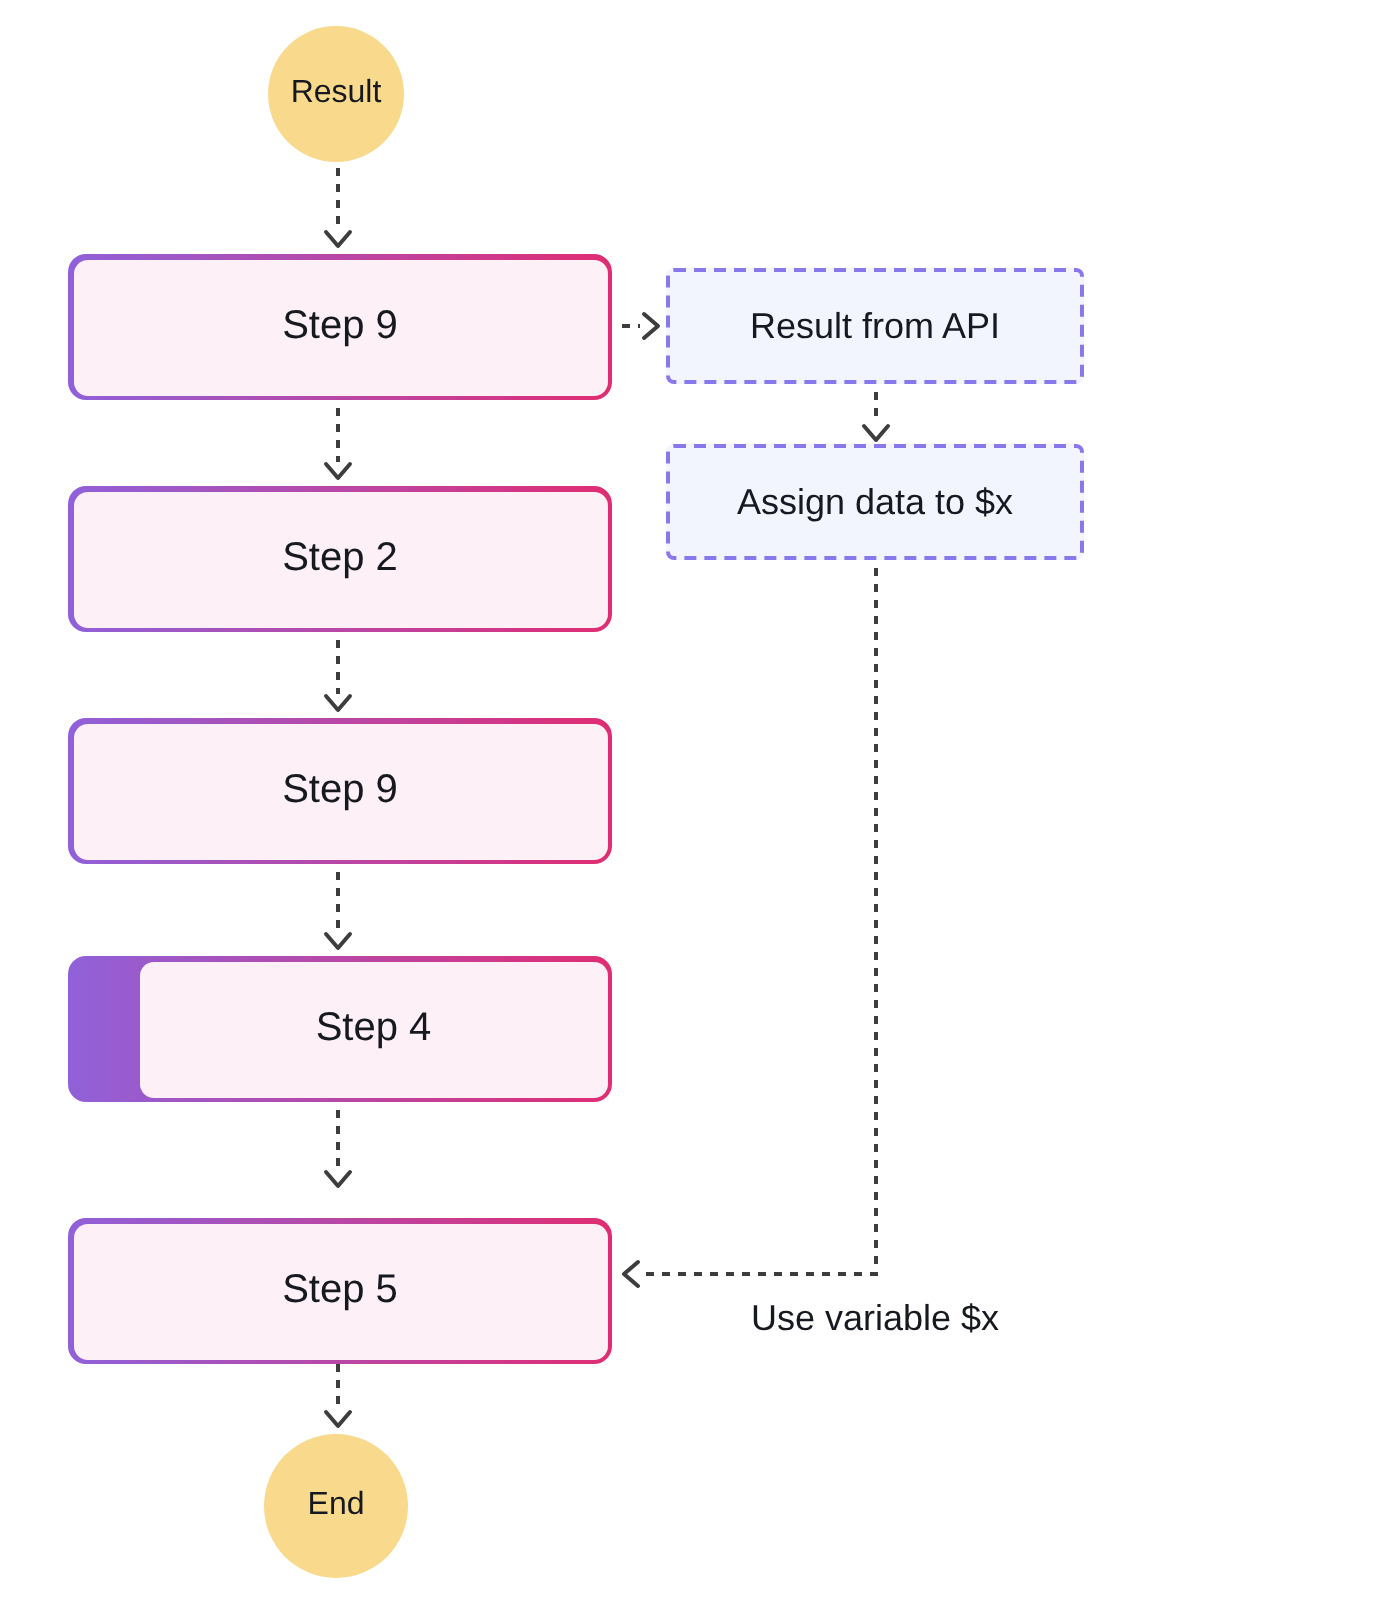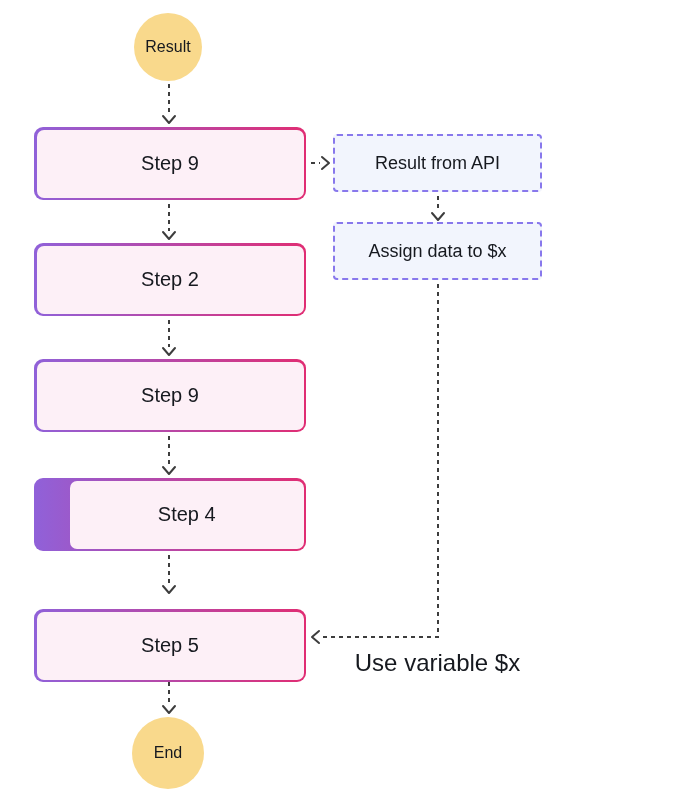--- a/index.html
+++ b/index.html
@@ -91,21 +91,21 @@
     color: var(--text, #16191F);
   }
   .side-box.result { top: 134px; }
   .side-box.assign { top: 222px; }
   .use-var {
     position: absolute;
     left: 333px;
     top: 649px;
     width: 209px;
     text-align: center;
-    font-size: 24px;
+    font-size: 18px;
     color: var(--text, #16191F);
   }
 </style>
 </head>
 <body>
 
 <div class="canvas">
 
   <svg class="connectors" viewBox="0 0 696 804" xmlns="http://www.w3.org/2000/svg">
 

